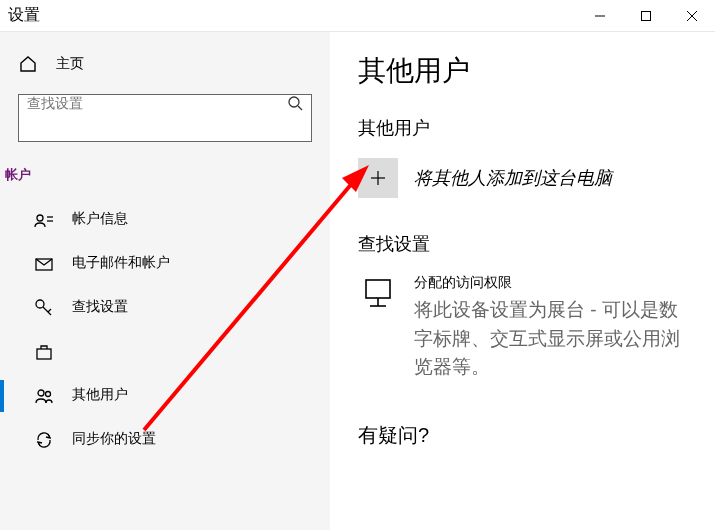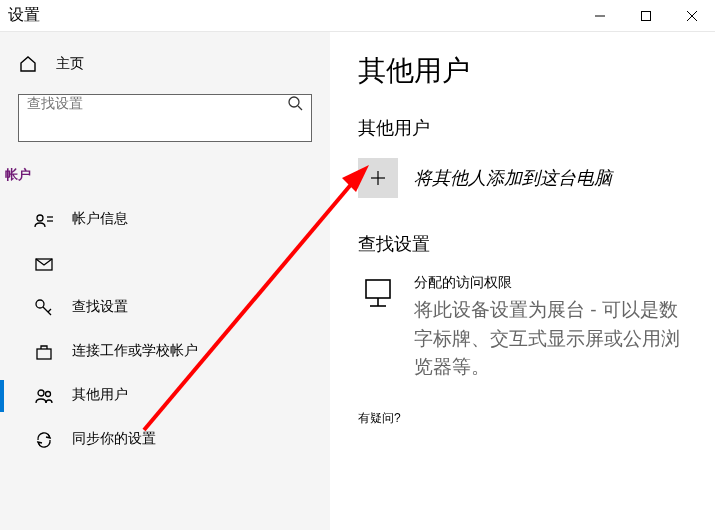--- a/index.html
+++ b/index.html
@@ -32,26 +32,26 @@
     
     .main { flex: 1; padding: 20px 28px; overflow: auto; }
     .page-title { font-size: 28px; font-weight: 400; margin-bottom: 26px; }
     .sub-heading { font-size: 18px; font-weight: 400; margin-bottom: 18px; margin-top: 6px; }
     
     .add-row { display: flex; align-items: center; margin-bottom: 34px; }
     .plus-tile { width: 40px; height: 40px; background: #dcdcdc; display: flex; align-items: center; justify-content: center; margin-right: 16px; cursor: pointer; }
     .plus-tile svg { width: 16px; height: 16px; }
     .add-label { font-size: 18px; font-style: italic; }
     
-    .kiosk-row { display: flex; align-items: flex-start; margin-bottom: 28px; }
+    .kiosk-row { display: flex; align-items: flex-start; margin-bottom: 40px; }
     .kiosk-icon { width: 40px; height: 40px; display: flex; align-items: center; justify-content: center; margin-right: 16px; flex-shrink: 0; }
     .kiosk-title { font-size: 14px; margin-bottom: 4px; }
     .kiosk-desc { font-size: 19px; color: #666; line-height: 1.5; }
     
-    .help-title { font-size: 12px; margin-bottom: 10px; }
+    .help-title { font-size: 20px; margin-bottom: 10px; }
     .help-link { font-size: 14px; color: #0066cc; cursor: pointer; }
     
     
     .arrow-overlay { position: absolute; left: 134px; top: 160px; width: 250px; height: 280px; pointer-events: none; }
   </style>
 </head>
 <body>
 
 <div class="titlebar">
   <span class="titlebar-title">设置</span>
@@ -109,41 +109,41 @@
       <span class="label">帐户信息</span>
     </div>
 
     <div class="nav-item">
       <span class="icon">
         <svg viewBox="0 0 20 20">
             <rect x="2" y="5" width="16" height="11" fill="none" stroke="#000" stroke-width="1.3"></rect>
             <path d="M2 5 L10 11 L18 5" fill="none" stroke="#000" stroke-width="1.3"></path>
           </svg>
       </span>
+      <span class="label">电子邮件和帐户</span>
     </div>
 
     <div class="nav-item">
       <span class="icon">
         <svg viewBox="0 0 20 20">
             <circle cx="6" cy="6" r="4" fill="none" stroke="#000" stroke-width="1.3"></circle>
             <line x1="9" y1="9" x2="17" y2="17" stroke="#000" stroke-width="1.3"></line>
             <line x1="14" y1="14" x2="17" y2="11" stroke="#000" stroke-width="1.3"></line>
           </svg>
       </span>
       <span class="label">查找设置</span>
     </div>
 
     <div class="nav-item">
       <span class="icon">
         <svg viewBox="0 0 20 20">
             <rect x="3" y="7" width="14" height="10" fill="none" stroke="#000" stroke-width="1.3"></rect>
             <path d="M7 7 L7 4 L13 4 L13 7" fill="none" stroke="#000" stroke-width="1.3"></path>
           </svg>
       </span>
-      <span class="label">连接工作或学校帐户</span>
     </div>
 
     <div class="nav-item active">
       <span class="icon">
         <svg viewBox="0 0 20 20">
             <circle cx="7" cy="7" r="3" fill="none" stroke="#000" stroke-width="1.3"></circle>
             <circle cx="14" cy="8" r="2.5" fill="none" stroke="#000" stroke-width="1.3"></circle>
             <path d="M2 17 Q2 13 7 13 Q12 13 12 17" fill="none" stroke="#000" stroke-width="1.3"></path>
             <path d="M12 17 Q12 14 15 14 Q18 14 18 17" fill="none" stroke="#000" stroke-width="1.3"></path>
           </svg>

